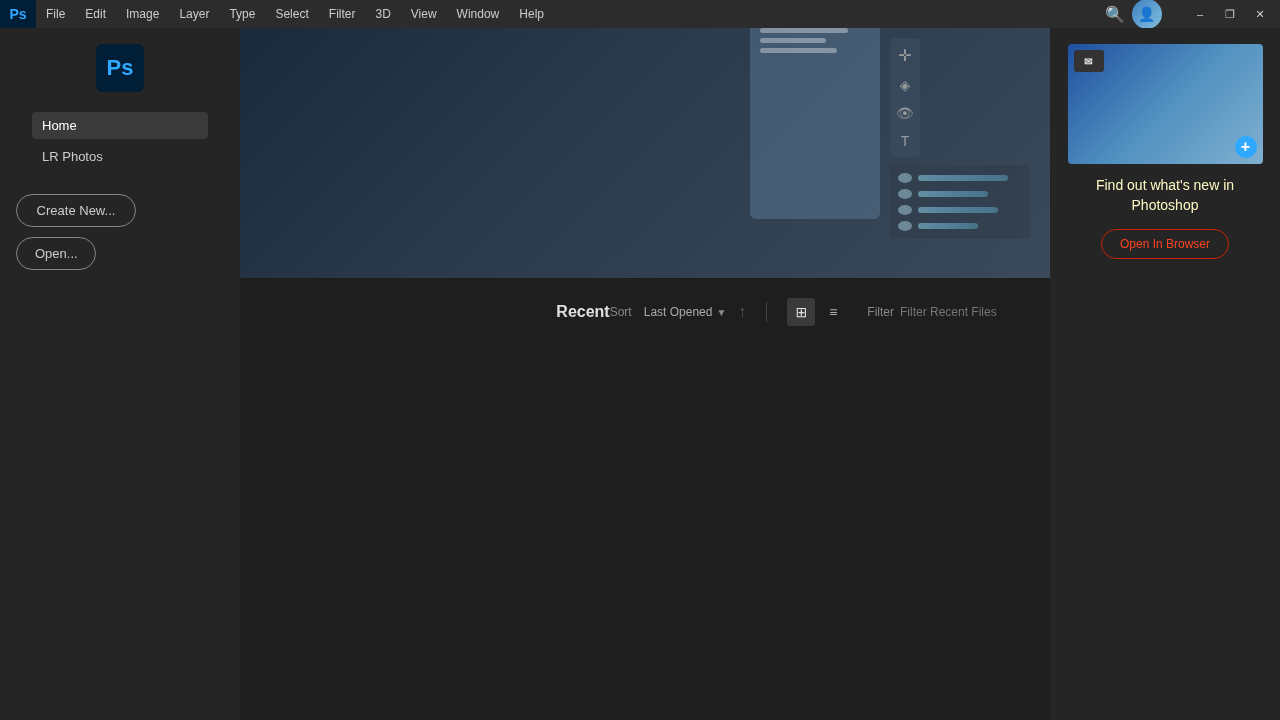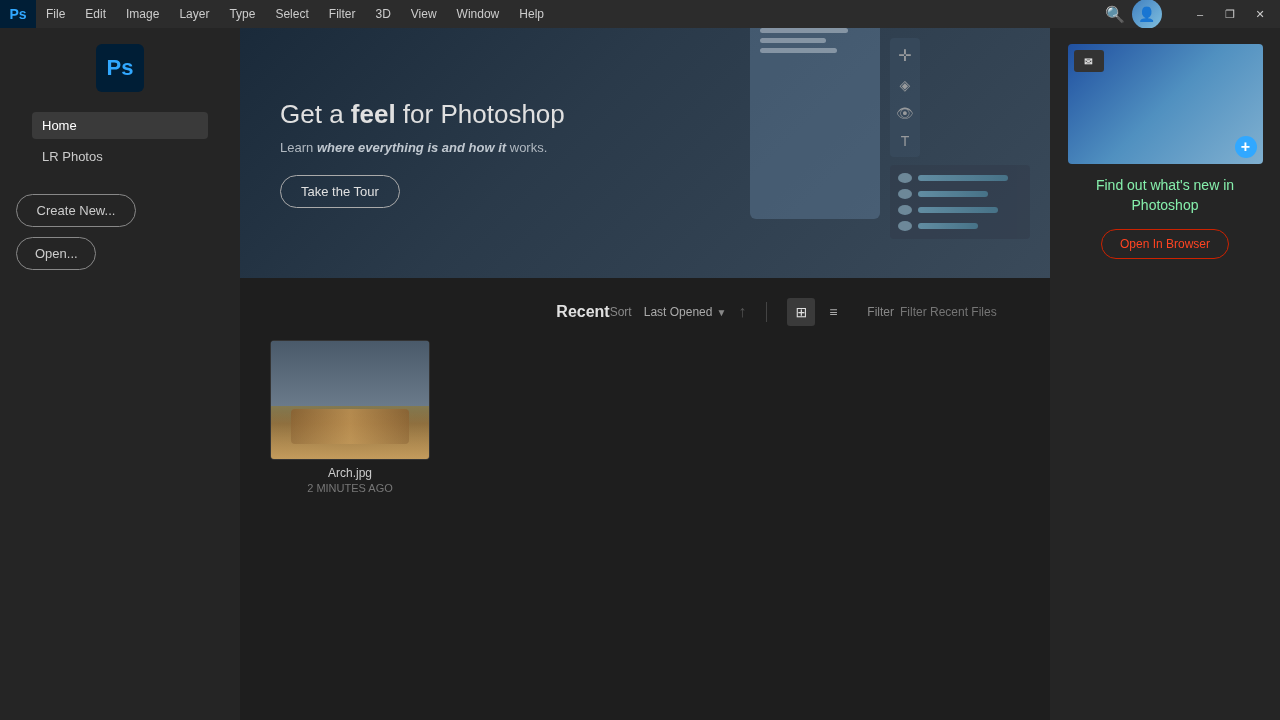--- a/index.html
+++ b/index.html
@@ -77,21 +77,21 @@
     .file-name { font-size: 12px; color: #ccc; margin-top: 6px; }
     .file-time { font-size: 11px; color: #777; margin-top: 2px; }
 
     
     #right-panel { width: 230px; background: #252525; display: flex; flex-direction: column; align-items: center; padding: 16px; flex-shrink: 0; }
     .news-thumb { width: 195px; height: 120px; border-radius: 4px; overflow: hidden; position: relative; margin-bottom: 12px; background: linear-gradient(135deg, #2060a0, #4090c0); }
     .news-thumb-img { width: 100%; height: 100%; background: linear-gradient(135deg, #2050a0 0%, #5090c0 50%, #80b0d0 100%); }
     .news-badge { position: absolute; top: 6px; left: 6px; background: #333; border-radius: 3px; width: 30px; height: 22px; display: flex; align-items: center; justify-content: center; }
     .news-badge-inner { color: #e0e0e0; font-size: 10px; font-weight: bold; }
     .plus-icon { position: absolute; bottom: 6px; right: 6px; width: 22px; height: 22px; background: #31a8ff; border-radius: 50%; display: flex; align-items: center; justify-content: center; color: white; font-size: 16px; font-weight: bold; line-height: 1; }
-    .news-title { font-size: 14px; color: #86efac; text-align: center; margin-bottom: 14px; line-height: 1.4; }
+    .news-title { font-size: 14px; color: #fef9c3; text-align: center; margin-bottom: 14px; line-height: 1.4; }
     .btn-browser { background: transparent; border: 1.5px solid #cc2200; color: #ff4422; border-radius: 20px; padding: 7px 18px; font-size: 12px; cursor: pointer; }
     .search-icon-btn { width: 30px; height: 30px; display: flex; align-items: center; justify-content: center; cursor: pointer; color: #ccc; font-size: 16px; }
     .user-avatar { width: 30px; height: 30px; border-radius: 50%; background: linear-gradient(135deg, #4080c0, #80c0e0); display: flex; align-items: center; justify-content: center; font-size: 14px; cursor: pointer; overflow: hidden; }
 
     .sort-section { display: flex; align-items: center; gap: 12px; }
   </style>
 </head>
 <body>
 
 <div id="titlebar">
@@ -135,29 +135,20 @@
     </div>
     <div class="sidebar-buttons">
       <button class="btn-create">Create New...</button>
       <button class="btn-open">Open...</button>
     </div>
   </div>
 
   <div id="content">
 
     <div id="hero">
-      <div class="hero-text">
-        <div class="hero-title">
-          <span>Get a </span><strong>feel</strong><span> for Photoshop</span>
-        </div>
-        <div class="hero-subtitle">
-          <span>Learn </span><em>where everything is and how it</em><span> works.</span>
-        </div>
-        <button class="btn-tour">Take the Tour</button>
-      </div>
 
       <div class="hero-illustration">
         <div class="speech-bubble">
           <div class="bubble-line" style="width:80%"></div>
           <div class="bubble-line" style="width:60%"></div>
           <div class="bubble-line" style="width:70%"></div>
         </div>
         <div style="display:flex;flex-direction:column;gap:8px;">
           <div class="tool-panel">
             <div style="color:#aaa;font-size:16px;">✛</div>
@@ -203,32 +194,20 @@
           <div class="view-icons">
             <div class="view-icon-btn active">⊞</div>
             <div class="view-icon-btn">≡</div>
           </div>
           <div class="filter-bar">
             <span class="filter-label">Filter</span>
             <input class="filter-input" type="text" placeholder="Filter Recent Files" style="">
           </div>
         </div>
       </div>
-      <div class="recent-files">
-        <div class="file-card">
-          <div class="file-thumb">
-            <div class="thumb-landscape">
-              <div style="position:absolute;bottom:15px;left:20px;right:20px;height:35px;background:linear-gradient(90deg,#8a6030,#c09050,#8a6030);border-radius:4px;opacity:0.8;"></div>
-              <div style="position:absolute;top:0;left:0;right:0;height:55%;background:linear-gradient(180deg,#4a5a6a,#6a7a8a);"></div>
-            </div>
-          </div>
-          <div class="file-name">Arch.jpg</div>
-          <div class="file-time">2 MINUTES AGO</div>
-        </div>
-      </div>
     </div>
 
   </div>
 
   <div id="right-panel">
     <div class="news-thumb">
       <div class="news-thumb-img"></div>
       <div class="news-badge">
         <span class="news-badge-inner">✉</span>
       </div>

